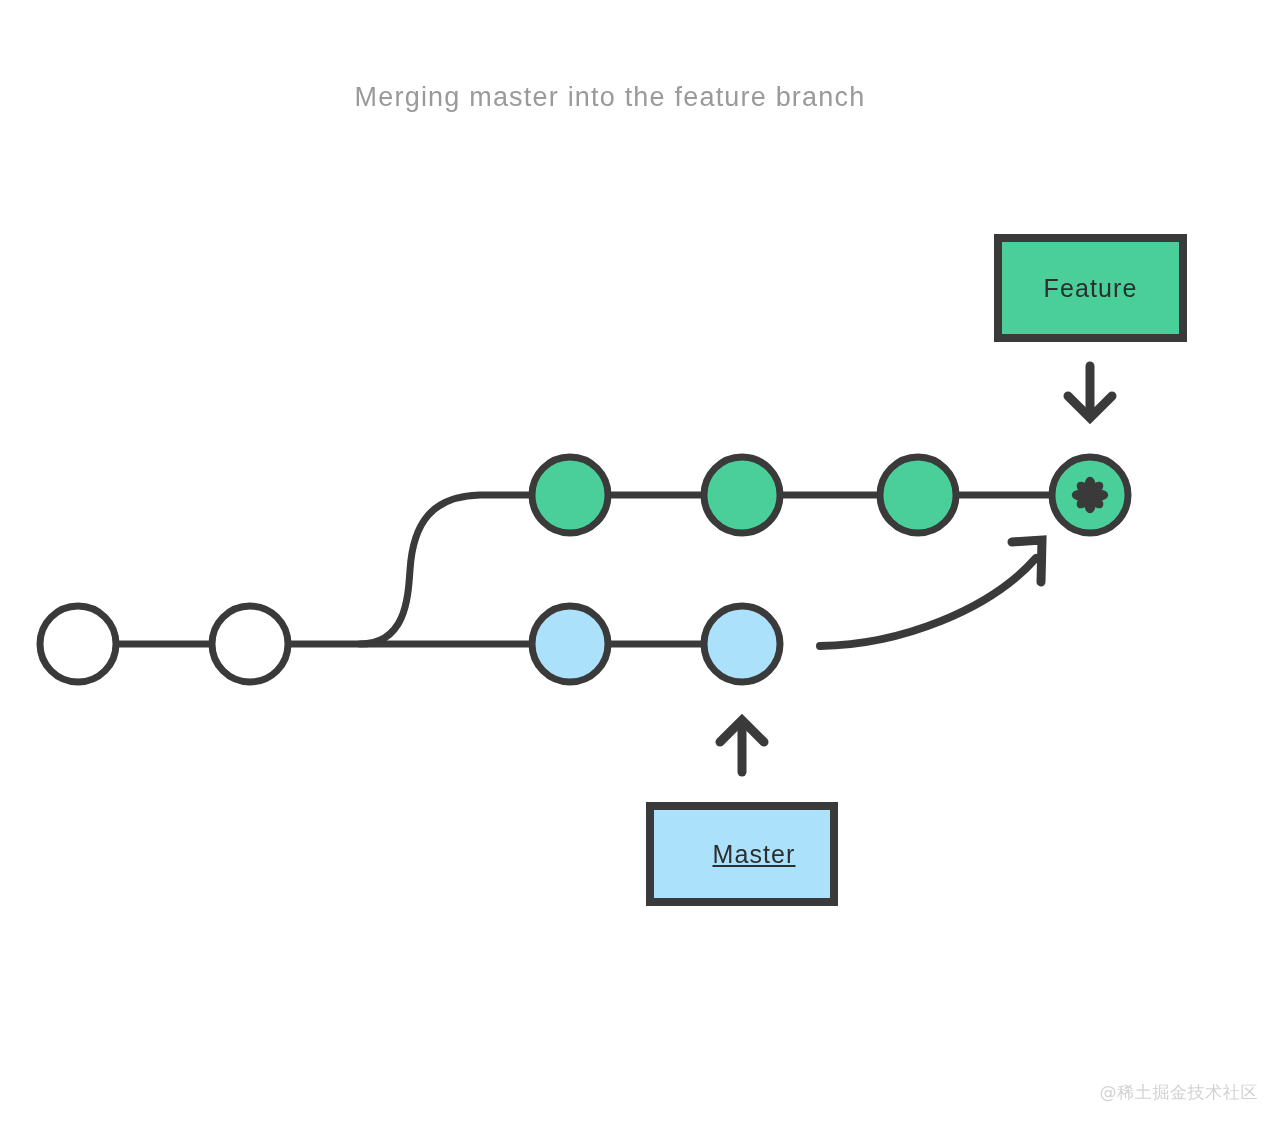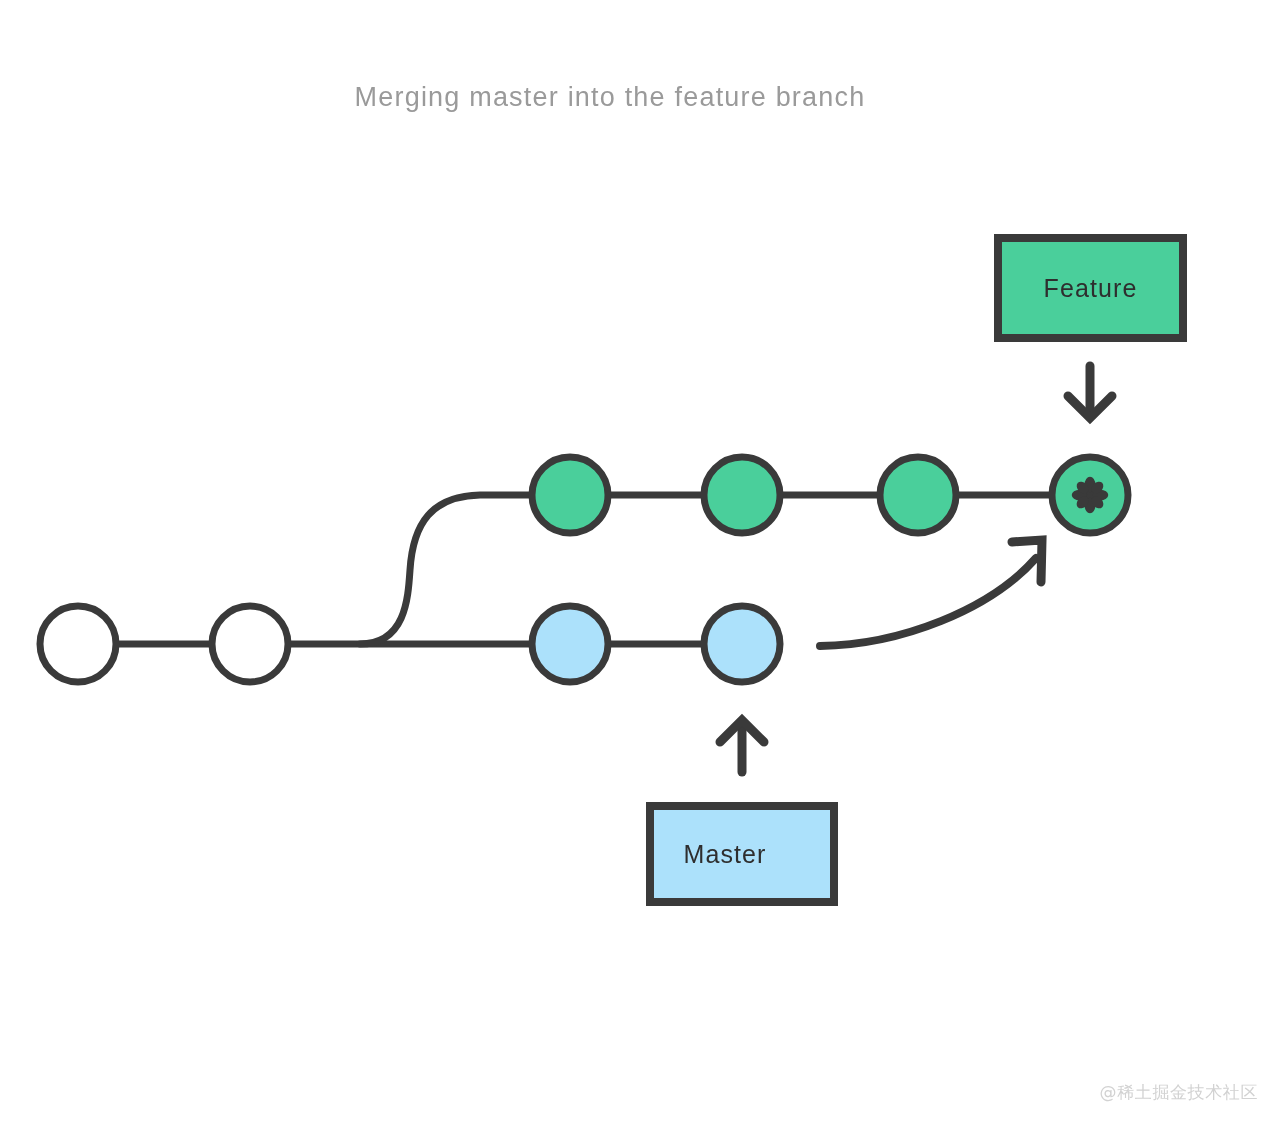--- a/index.html
+++ b/index.html
@@ -51,23 +51,24 @@
     white-space: nowrap;
   }
 
   #feature-box-label {
     left: 998px;
     top: 274px;
     width: 185px;
   }
 
   #master-box-label {
-    left: 633px;
+    left: 662px;
     top: 840px;
     width: 184px;
+    text-decoration: underline;
   }
 
   .legend-row {
     position: absolute;
     left: 478px;
     top: 998px;
     display: flex;
     align-items: center;
     gap: 22px;
   }

